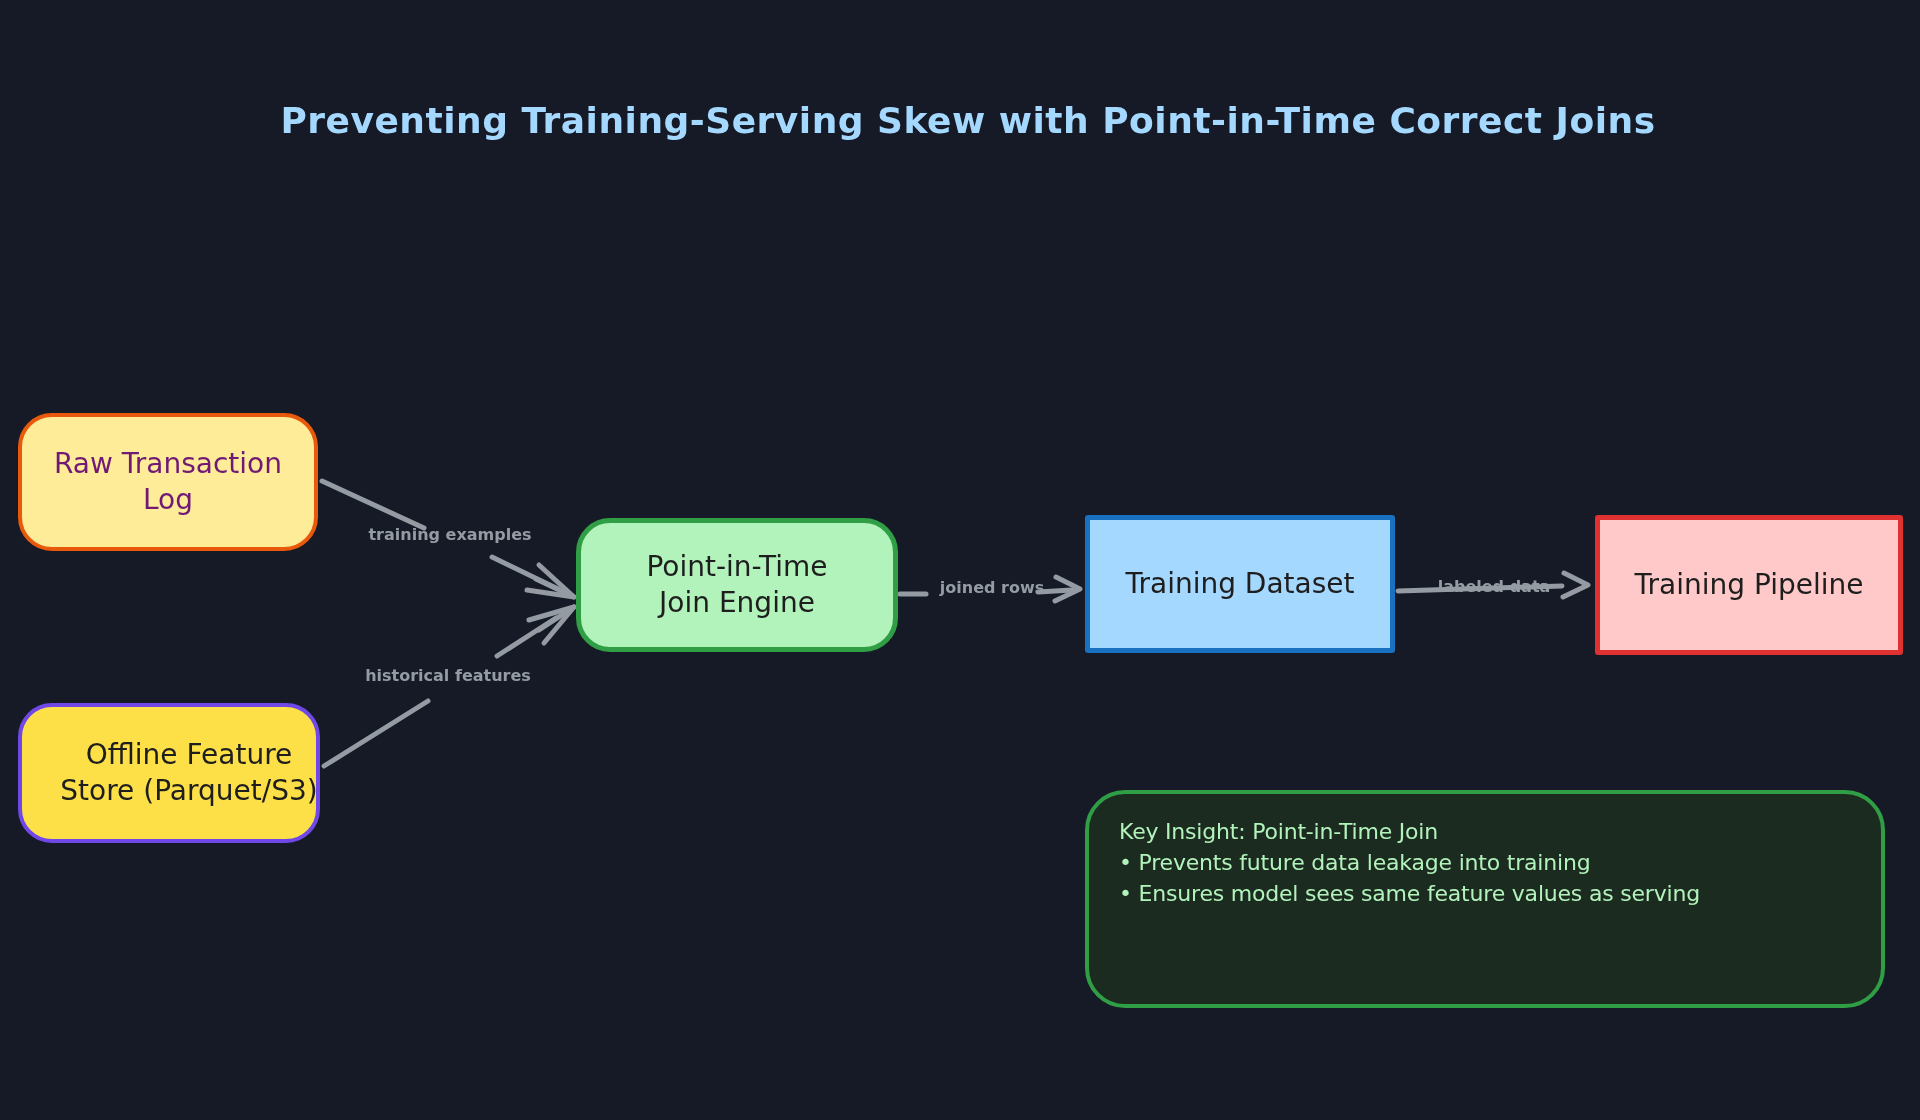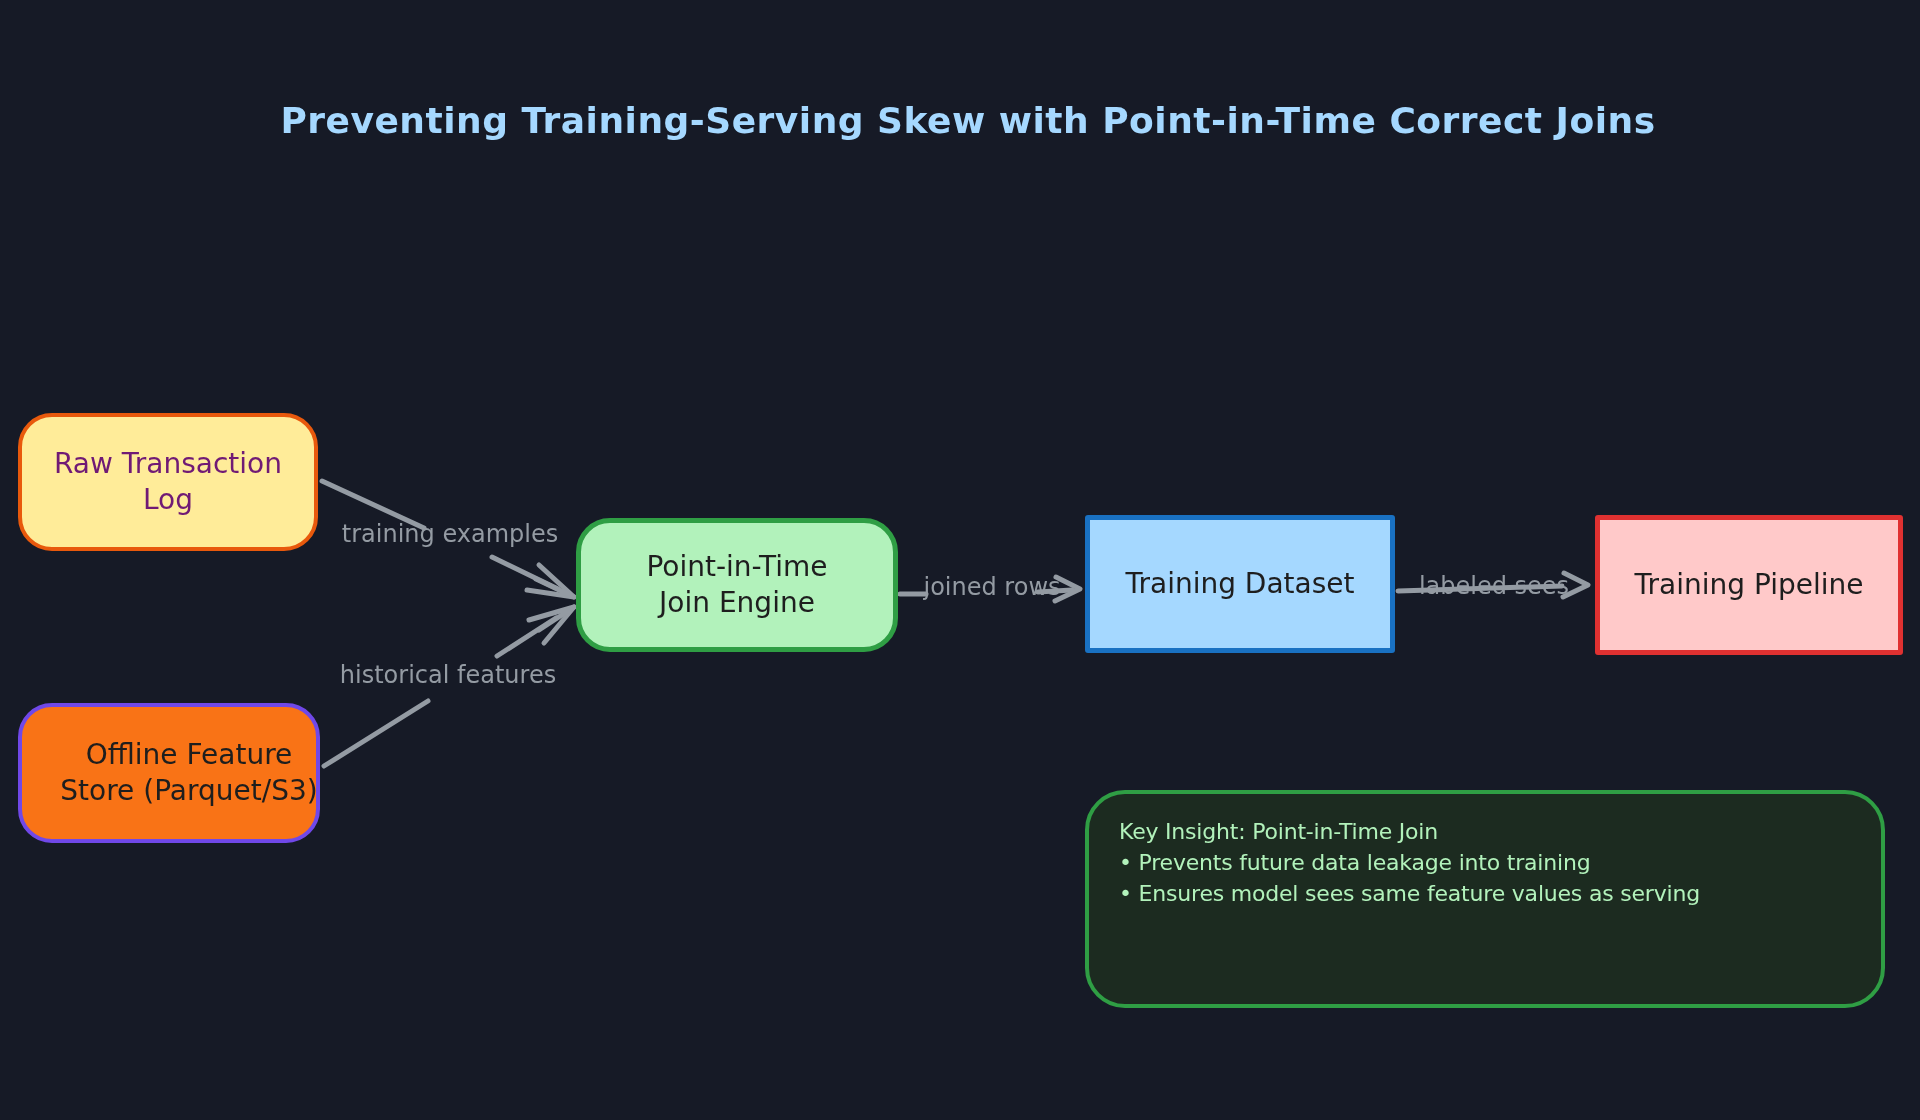--- a/index.html
+++ b/index.html
@@ -30,21 +30,21 @@
   }
   .node{
     position:absolute;display:flex;align-items:center;justify-content:center;
     text-align:center;font-size:28px;font-weight:500;line-height:1.3;
   }
   .node .line{white-space:nowrap;}
   .round{border-radius:34px;}
   .sharp{border-radius:3px;}
   .edge-label{
     position:absolute;transform:translate(-50%,-50%);
-    color:var(--edge);font-size:24px;white-space:nowrap;
+    color:var(--edge);font-size:16px;white-space:nowrap;font-weight:bold;
   }
   .note{
     position:absolute;left:1085px;top:790px;width:800px;height:218px;
     border-radius:40px;padding:22px 30px;
     font-size:22px;line-height:31px;letter-spacing:-0.2px;
   }
   .note .note-line{white-space:nowrap;}
 </style>
 </head>
 <body>
@@ -81,21 +81,21 @@
     </g>
   </svg>
 
   <div class="node round" style="left: 18px; top: 413px; width: 300px; height: 138px; border: 4px solid rgb(232, 89, 12); background-color: rgb(255, 236, 153); color: #701a75;">
     <div>
       <div class="line">Raw Transaction</div>
       <div class="line">Log</div>
     </div>
   </div>
 
-  <div class="node round" style="left: 18px; top: 703px; width: 302px; height: 140px; border: 4px solid rgb(112, 72, 232); background-color: #f97316; color: rgb(30, 30, 30); padding-left: 40px;">
+  <div class="node round" style="left: 18px; top: 703px; width: 302px; height: 140px; border: 4px solid rgb(112, 72, 232); background-color: #fde047; color: rgb(30, 30, 30); padding-left: 40px;">
     <div>
       <div class="line">Offline Feature</div>
       <div class="line">Store (Parquet/S3)</div>
     </div>
   </div>
 
   <div class="node round" style="left: 576px; top: 518px; width: 322px; height: 134px; border: 5px solid rgb(47, 158, 68); background-color: rgb(178, 242, 187); color: rgb(30, 30, 30);">
     <div>
       <div class="line">Point-in-Time</div>
       <div class="line">Join Engine</div>
@@ -110,21 +110,21 @@
 
   <div class="node sharp" style="left: 1595px; top: 515px; width: 308px; height: 140px; border: 5px solid rgb(224, 49, 49); background-color: rgb(255, 201, 201); color: rgb(30, 30, 30);">
     <div>
       <div class="line">Training Pipeline</div>
     </div>
   </div>
 
   <div class="edge-label" style="left:450px;top:534px;">training examples</div>
   <div class="edge-label" style="left:448px;top:675px;">historical features</div>
   <div class="edge-label" style="left:992px;top:587px;">joined rows</div>
-  <div class="edge-label" style="left:1494px;top:586px;">labeled sees</div>
+  <div class="edge-label" style="left:1494px;top:586px;">labeled data</div>
 
   <div class="note" style="border: 4px solid rgb(47, 158, 68); background-color: rgb(28, 43, 32); color: rgb(178, 242, 187);">
     <div class="note-line">Key Insight: Point-in-Time Join</div>
     <div class="note-line">• Prevents future data leakage into training</div>
     <div class="note-line">• Ensures model sees same feature values as serving</div>
   </div>
 
 </div>
 
 </body></html>

